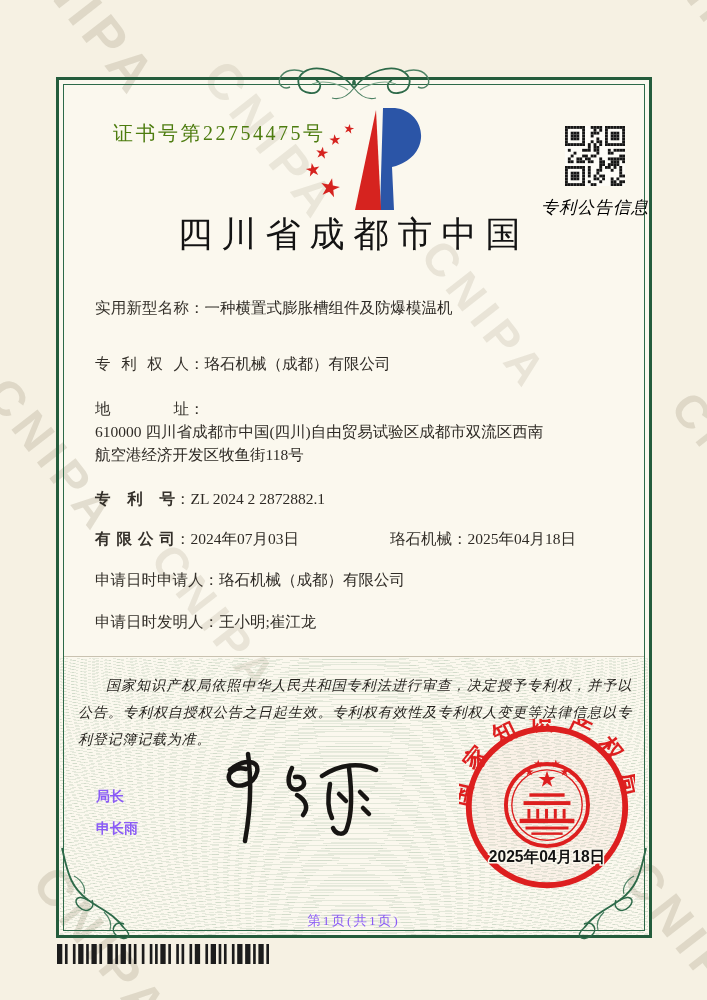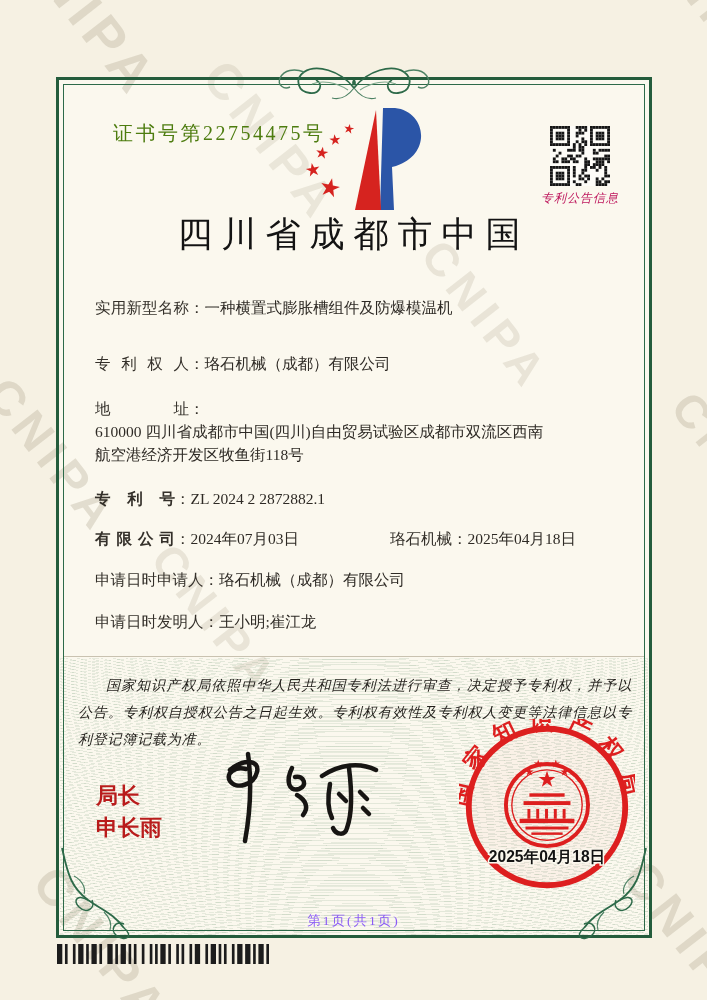--- a/index.html
+++ b/index.html
@@ -42,22 +42,22 @@
   }
   .ornament{position:absolute; z-index:3;}
   
   .cert-no{
     position:absolute; left:93px; top:120px; z-index:4;
     font-size:20px; color:#4d7c0f; letter-spacing:2.5px;margin-left:20px;
   }
   .logo{position:absolute; left:288px; top:102px; z-index:4;}
   .qr-wrap{position:absolute; left:541px; top:126px; z-index:4; text-align:center;}
   .qr-caption{
-    margin-top:0; font-style:italic; font-size:12px; letter-spacing:1px;
-    color:#be185d;
+    margin-top:6px; font-style:italic; font-size:17px; letter-spacing:1px;
+    color:#000000;
   }
   .title{
     position:absolute; left:0; right:0; top:211px; z-index:4;
     text-align:center; font-size:35px; letter-spacing:9px; color:#131313;
   }
   
   .row{position:absolute; left:95px; z-index:4; font-size:15.5px; color:#34302a; line-height:23px; width:560px;}
   .lab{display:inline-block; text-align:justify; text-align-last:justify; vertical-align:top;}
   .lab6{width:94px;}
   .lab5{width:80px;font-weight:bold;}
@@ -71,21 +71,21 @@
   
   .statement{
     position:absolute; left:78px; top:672px; width:554px; z-index:4;
     font-style:italic; font-size:14px; line-height:27px; letter-spacing:0.8px;
     color:#221f1b; text-indent:2em; text-align:justify;
   }
   
   .director{
     position:absolute; left:96px; top:780px; z-index:5;
     font-family:"Liberation Sans","DejaVu Sans",sans-serif;
-    font-weight:700; font-size:22px; color:#b91c1c; line-height:32px;
+    font-weight:700; font-size:14px; color:#8b5cf6; line-height:32px;
   }
   .signature{position:absolute; left:200px; top:748px; z-index:5;}
   
   .seal{position:absolute; left:459px; top:719px; z-index:6;}
   
   .page-info{
     position:absolute; left:0; right:0; top:912px; z-index:4;
     text-align:center; font-size:13.5px; letter-spacing:2px; color:#8b5cf6;
   }
   .barcode{position:absolute; left:57px; top:944px; z-index:4;}

